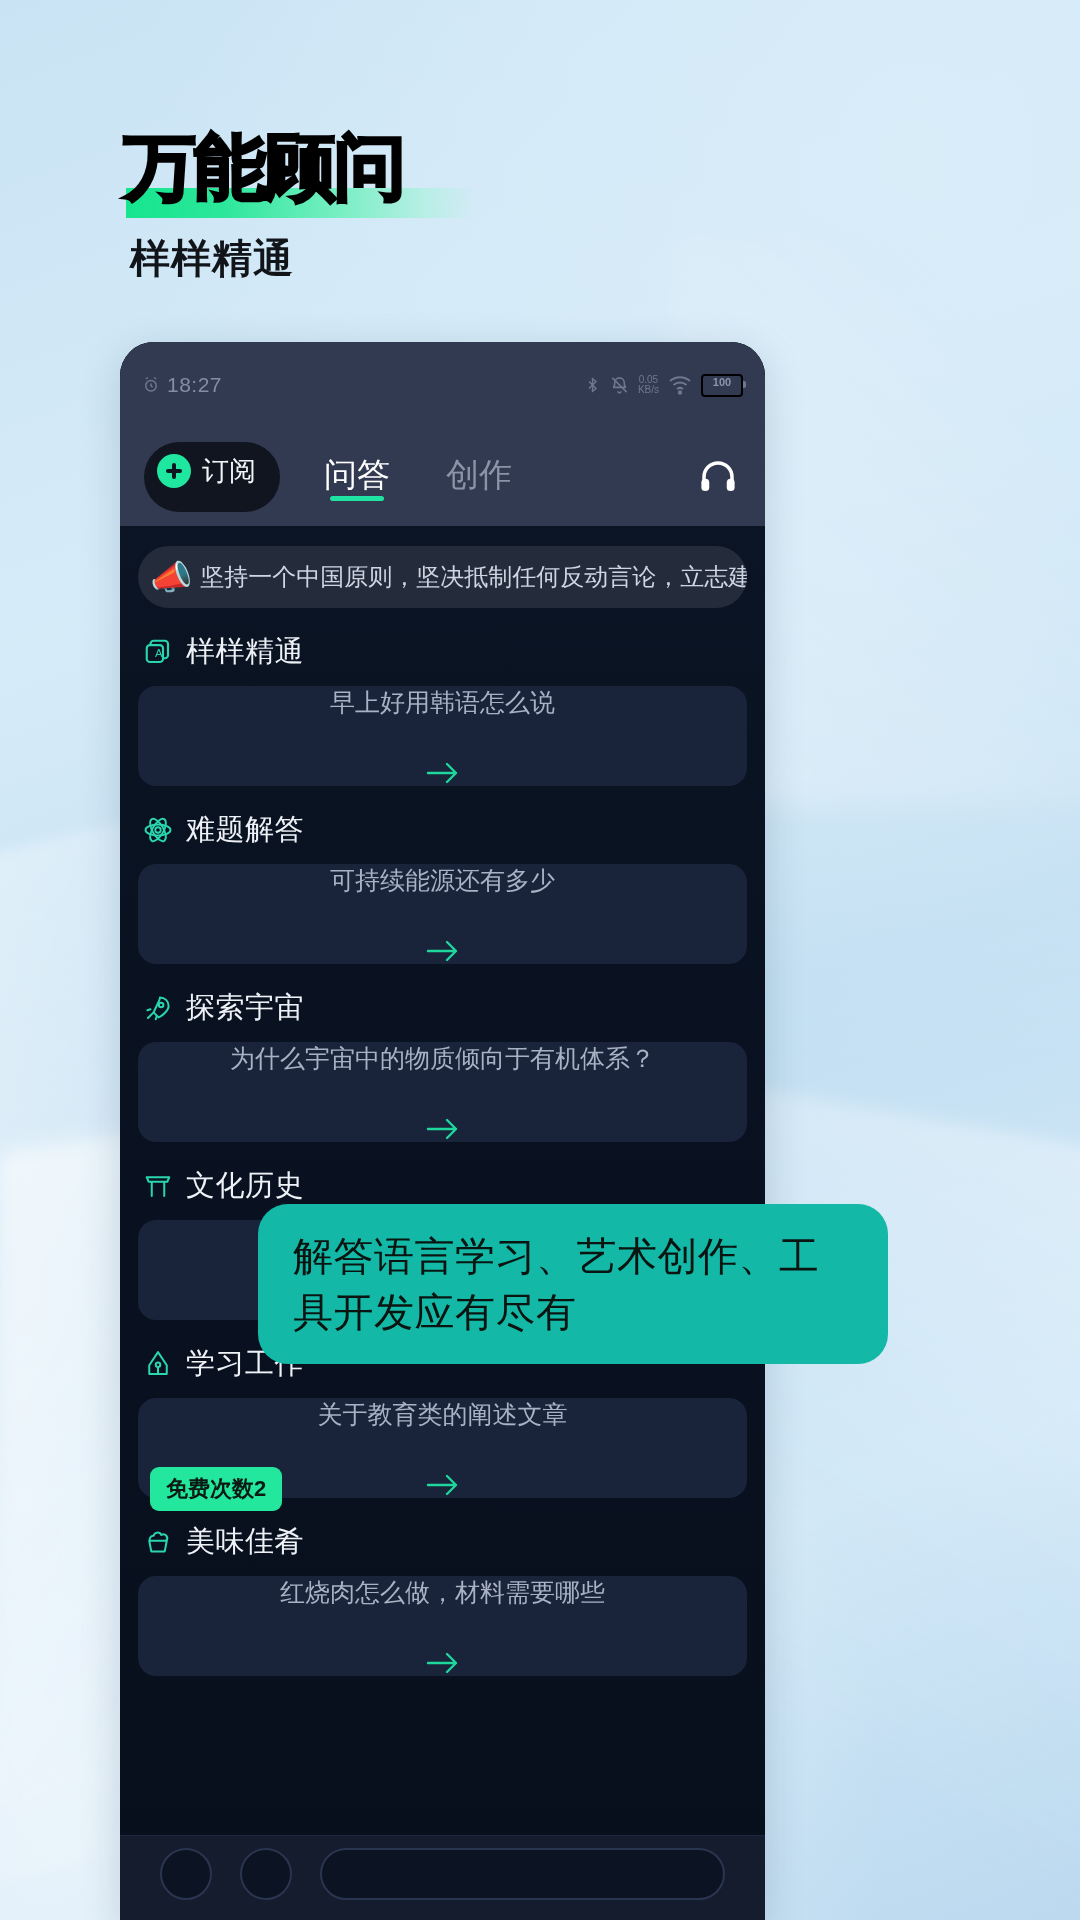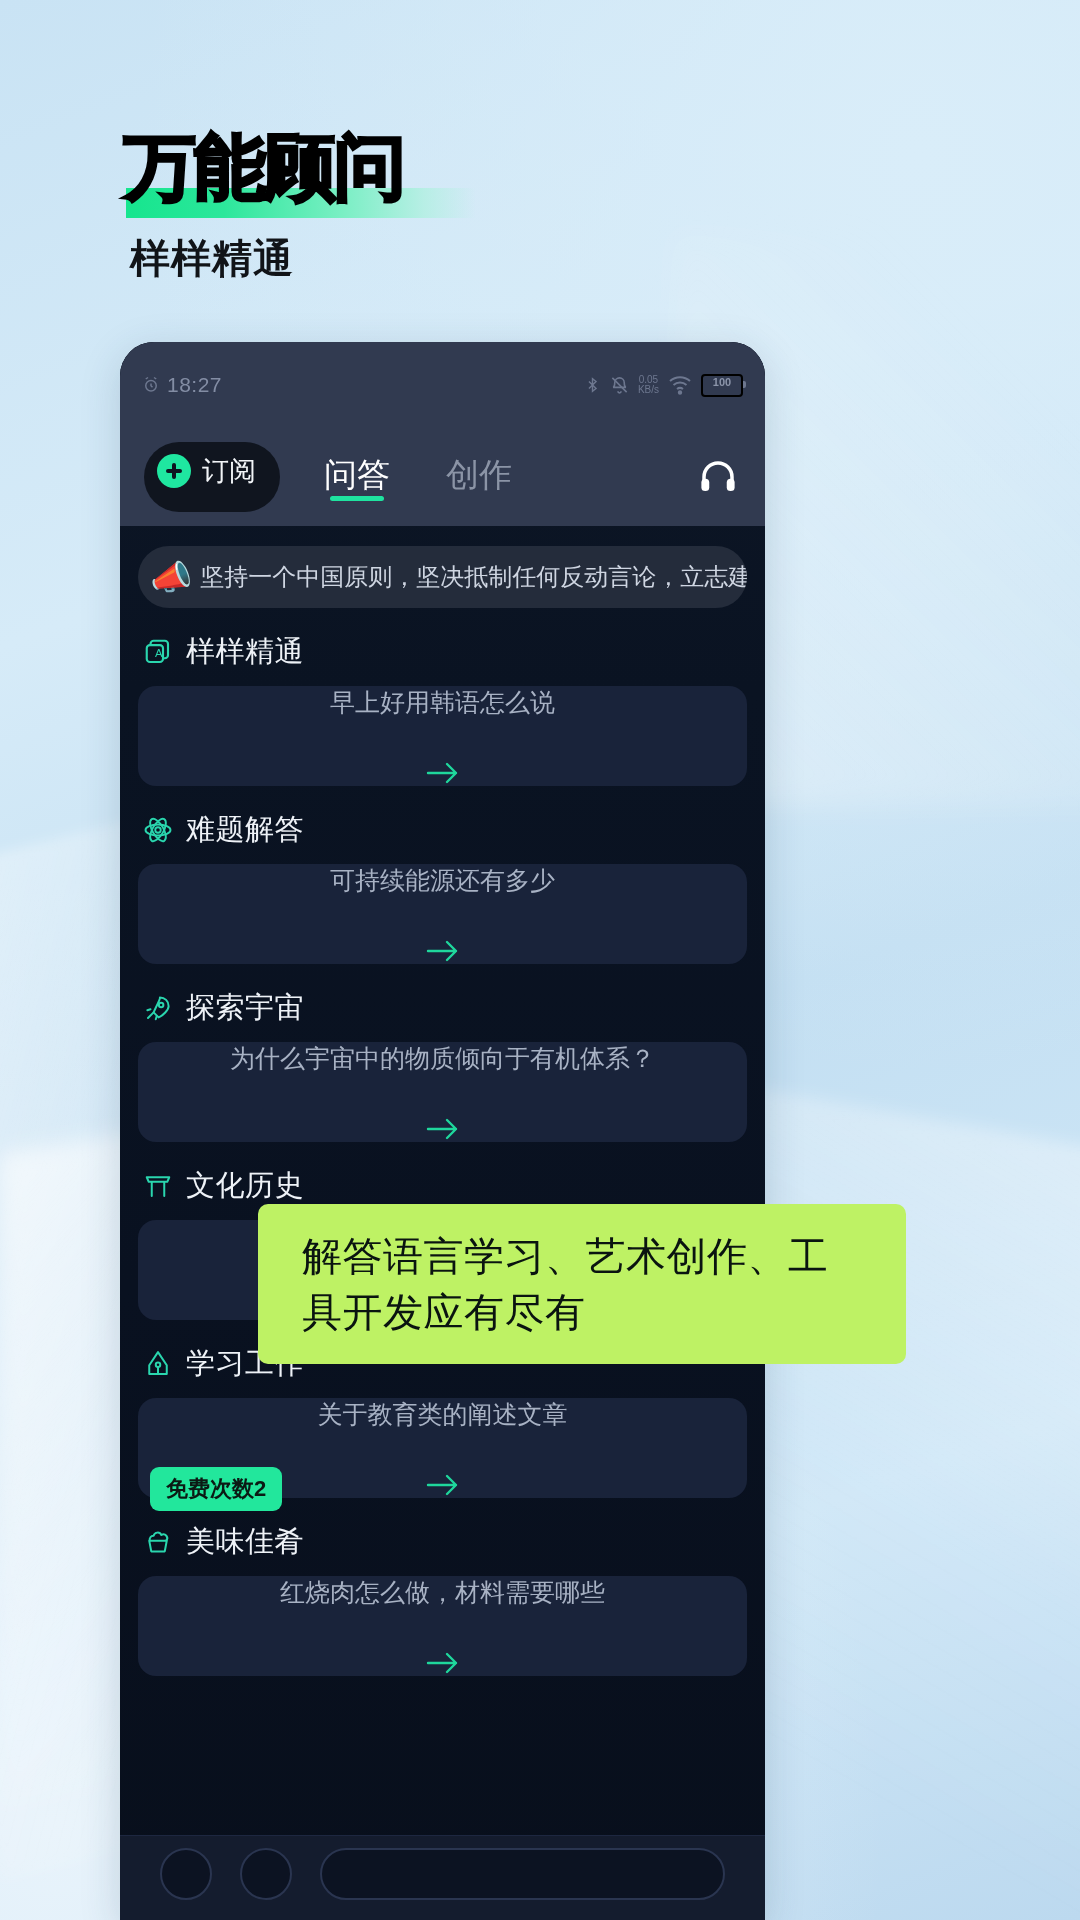--- a/index.html
+++ b/index.html
@@ -321,23 +321,23 @@
     background: #0c1322;
     border: 2px solid #2a3550;
   }
 
   
   #callout {
     position: absolute;
     left: 258px;
     top: 1204px;
     width: 560px;
-    padding: 24px 44px;
-    background: #bef264;
-    border-radius: 10px;
+    padding: 24px 35px;
+    background: #14b8a6;
+    border-radius: 30px;
     color: #0a1410;
     font-size: 40px;
     line-height: 56px;
     letter-spacing: 0.5px;
     z-index: 8;
   }
 </style>
 </head>
 <body>
 

